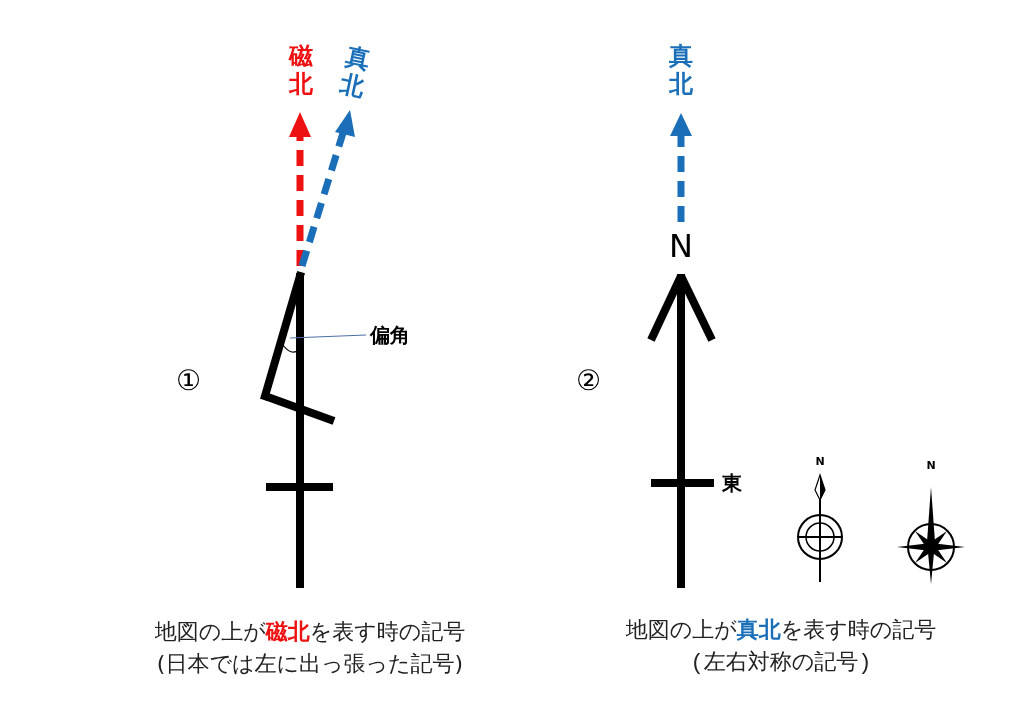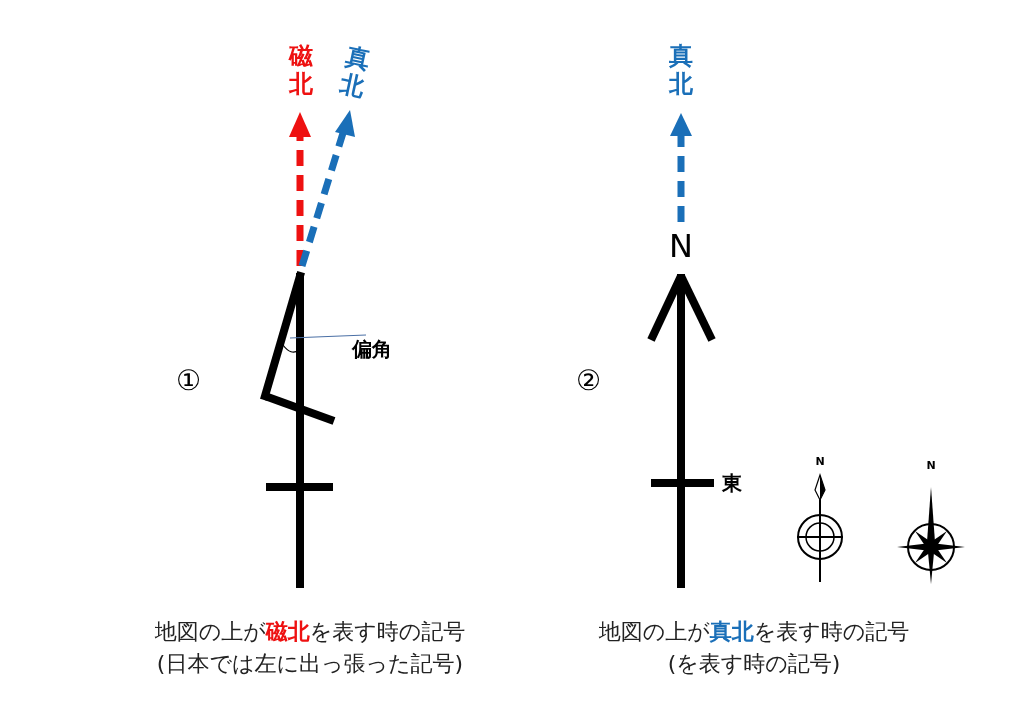--- a/index.html
+++ b/index.html
@@ -74,34 +74,34 @@
 </svg>
 
 <div class="vlabel" style="left:286px; top:42px; color:#EE1111;">
   <div>磁</div>
   <div>北</div>
 </div>
 <div class="vlabel" style="left:340px; top:44px; color:#1A6FB8; transform:rotate(12deg);">
   <div>真</div>
   <div>北</div>
 </div>
-<div class="lbl" style="left:352px; top:322px;margin-top:14px;">偏角</div>
+<div class="lbl" style="left:370px; top:322px;">偏角</div>
 <div class="num" style="left:176px; top:364px;">①</div>
 
 <div class="caption" style="left:100px; top:616px; width:420px;">
   <div><span>地図の上が</span><span class="hl" style="color:#EE1111;">磁北</span><span>を表す時の記号</span></div>
   <div>(日本では左に出っ張った記号)</div>
 </div>
 
 <div class="vlabel" style="left:666px; top:42px; color:#1A6FB8;">
   <div>真</div>
   <div>北</div>
 </div>
 <div style="position:absolute; left:666px; top:228px; width:30px; text-align:center; font-size:32px; line-height:36px;">N</div>
 <div class="lbl" style="left:722px; top:470px;">東</div>
 <div class="num" style="left:576px; top:364px;">②</div>
 <div style="position:absolute; left:813px; top:455px; width:14px; text-align:center; font-size:11px; font-weight:bold;">N</div>
 <div style="position:absolute; left:924px; top:459px; width:14px; text-align:center; font-size:11px; font-weight:bold;">N</div>
 
-<div class="caption" style="left:544px; top:616px; width:420px;">
+<div class="caption" style="left:571px; top:616px; width:420px;font-family:Liberation Mono, monospace;">
   <div><span>地図の上が</span><span class="hl" style="color:#1A6FB8;">真北</span><span>を表す時の記号</span></div>
-  <div>(を表す時の記号)</div>
+  <div>(左右対称の記号)</div>
 </div>
 
 </body></html>

